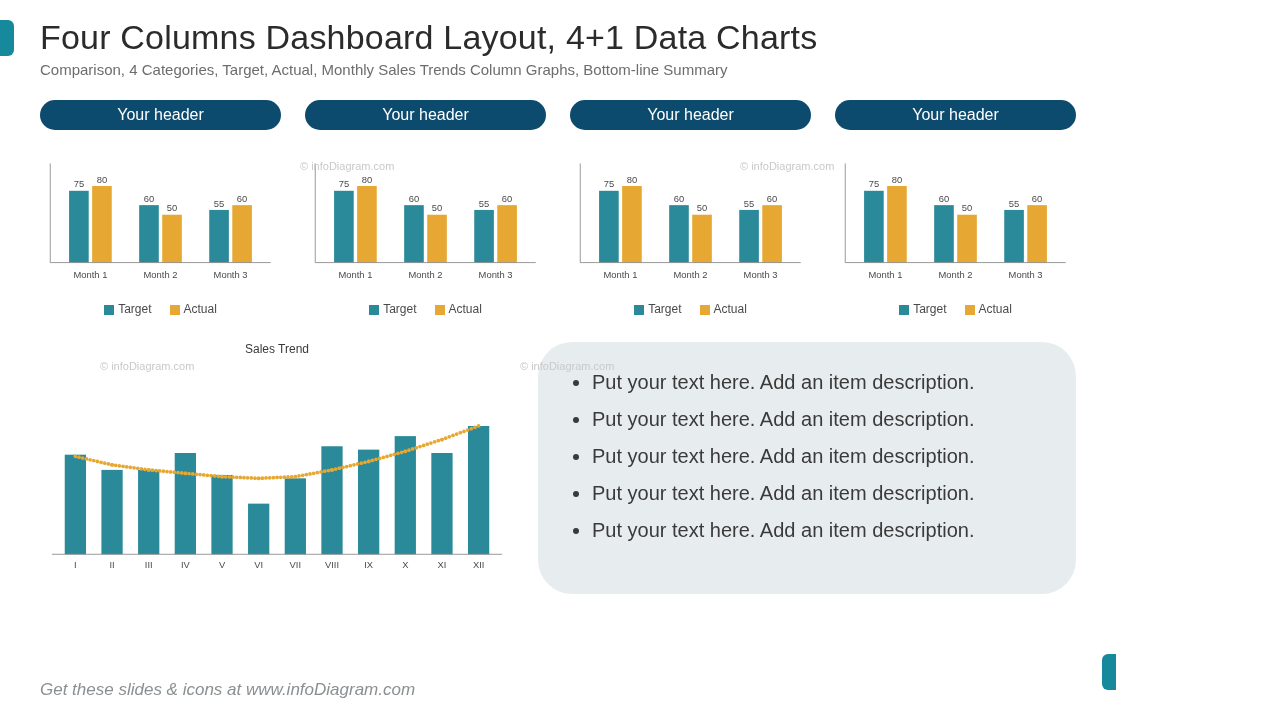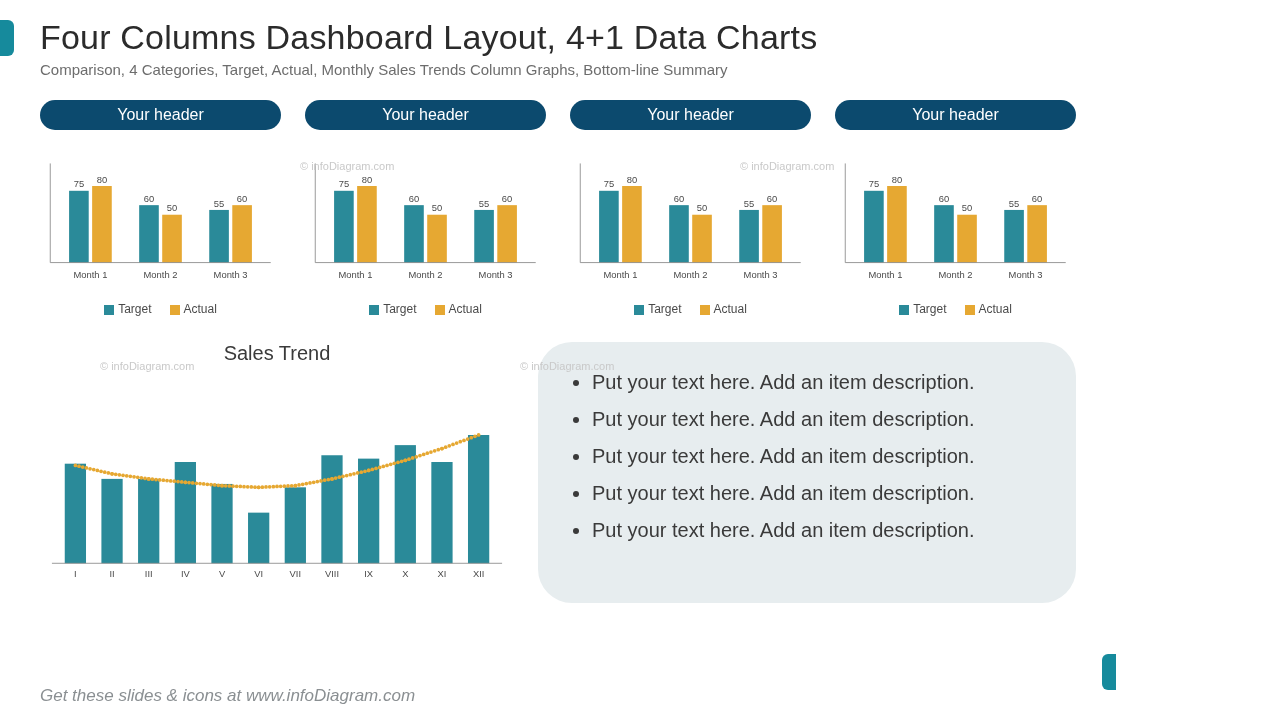--- a/index.html
+++ b/index.html
@@ -10,27 +10,27 @@
   .title { font-size:34px; font-weight:300; color:#2b2b2b; letter-spacing:.2px; }
   .subtitle { font-size:15px; font-weight:400; color:#6d6d6d; margin-top:4px; }
   .small-charts-row { display:flex; gap:24px; margin-top:22px; }
   .small-col { flex:1; display:flex; flex-direction:column; align-items:center; }
   .pill { width:100%; background:#0c4a6e; color:#fff; font-size:16px; text-align:center; padding:6px 0; border-radius:16px; }
   .mini-chart { width:100%; height:150px; margin-top:14px; position:relative; }
   .legend { display:flex; gap:18px; margin-top:8px; font-size:12px; color:#4a4a4a; }
   .swatch { display:inline-block; width:10px; height:10px; margin-right:4px; vertical-align:middle; }
   .lower { display:flex; gap:24px; margin-top:26px; }
   .big-chart-wrap { flex:1; }
-  .big-title { text-align:center; font-size:20px; color:#3a3a3a; margin-bottom:4px; }
+  .big-title { text-align:center; font-size:12px; color:#3a3a3a; margin-bottom:4px; }
   .big-chart { width:100%; height:230px; }
   .summary { flex:1; background:#e7edef; border-radius:34px; padding:22px 32px 24px 32px; }
   .summary h3 { color:#168a9c; font-size:20px; font-weight:700; margin-bottom:10px; }
   .summary ul { list-style: disc; padding-left:22px; }
   .summary li { font-size:20px; color:#3a3a3a; line-height:1.85; }
-  .footer { position:absolute; left:40px; bottom:14px; font-size:17px; font-style:italic; color:#8a8f92; }
+  .footer { position:absolute; left:40px; bottom:20px; font-size:17px; font-style:italic; color:#8a8f92; }
   .wm { position:absolute; font-size:11px; color:#c9c9c9; pointer-events:none; }
   .wm1 { left:300px; top:160px; } .wm2 { left:740px; top:160px; }
   .wm3 { left:100px; top:360px; } .wm4 { left:520px; top:360px; }
   
   svg text { font-family:"Segoe UI", Arial, sans-serif; fill:#4a4a4a; }
 </style>
 </head>
 <body>
 
 <div class="slide">

